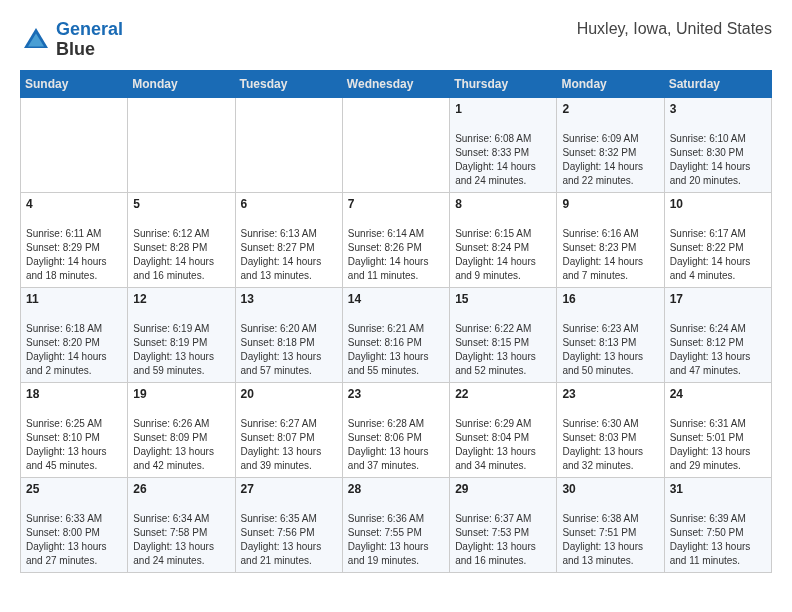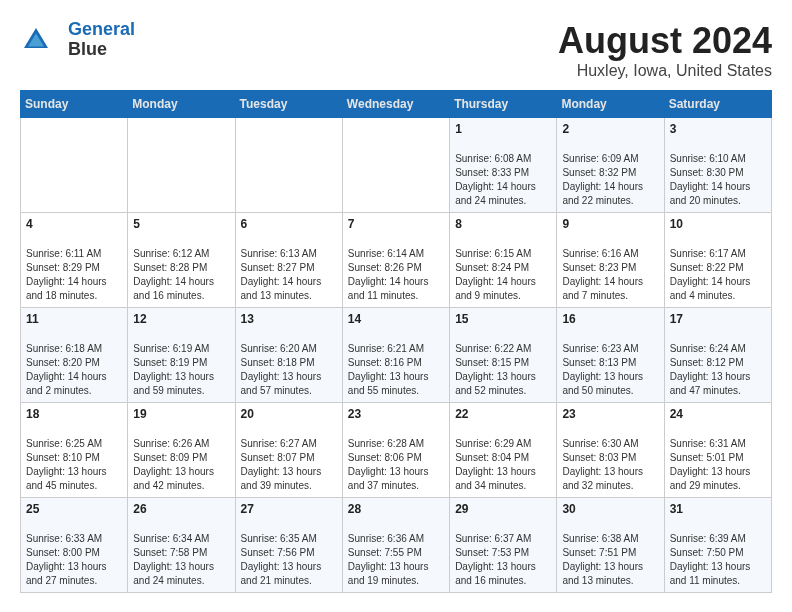--- a/index.html
+++ b/index.html
@@ -12,21 +12,21 @@
     }
     .header {
       display: flex;
       justify-content: space-between;
       align-items: flex-start;
       margin-bottom: 10px;
     }
     .logo {
       display: flex;
       align-items: center;
-      gap: 16px;
+      gap: 4px;
     }
     .logo-text {
       font-size: 18px;
       font-weight: bold;
       color: #333;
       line-height: 1.1;
     }
     .logo-text .blue { color: #1a6bb5; }
     .logo-icon {
       width: 32px;
@@ -93,21 +93,20 @@
     <svg class="logo-icon" viewBox="0 0 40 40">
       <polygon points="20,5 35,30 5,30" fill="#1a6bb5"></polygon>
       <polygon points="20,12 30,28 10,28" fill="#4a9fd4"></polygon>
     </svg>
     <div class="logo-text">
       <div><span class="blue">General</span></div>
       <div>Blue</div>
     </div>
   </div>
   <div class="title-block">
-    <div class="month-year">August 2024</div>
     <div class="location">Huxley, Iowa, United States</div>
   </div>
 </div>
 
 <table>
   <thead>
     <tr id="header-row">
         <th>Sunday</th>
         <th>Monday</th>
         <th>Tuesday</th>

